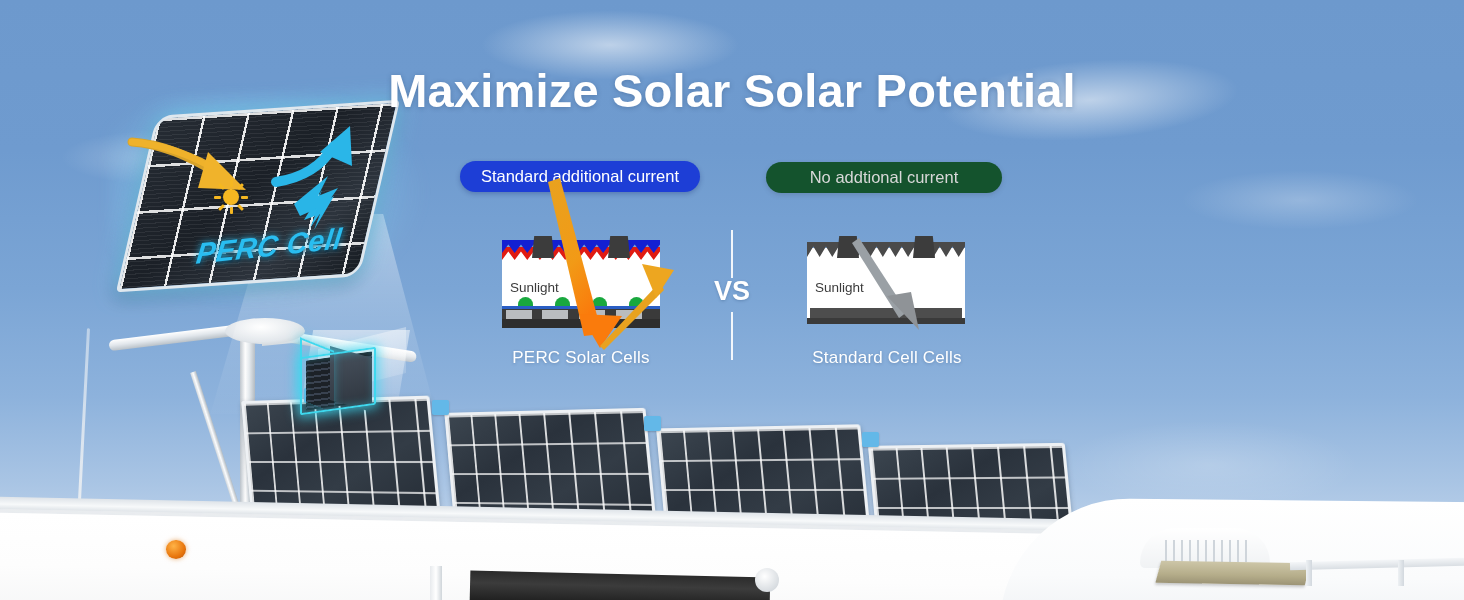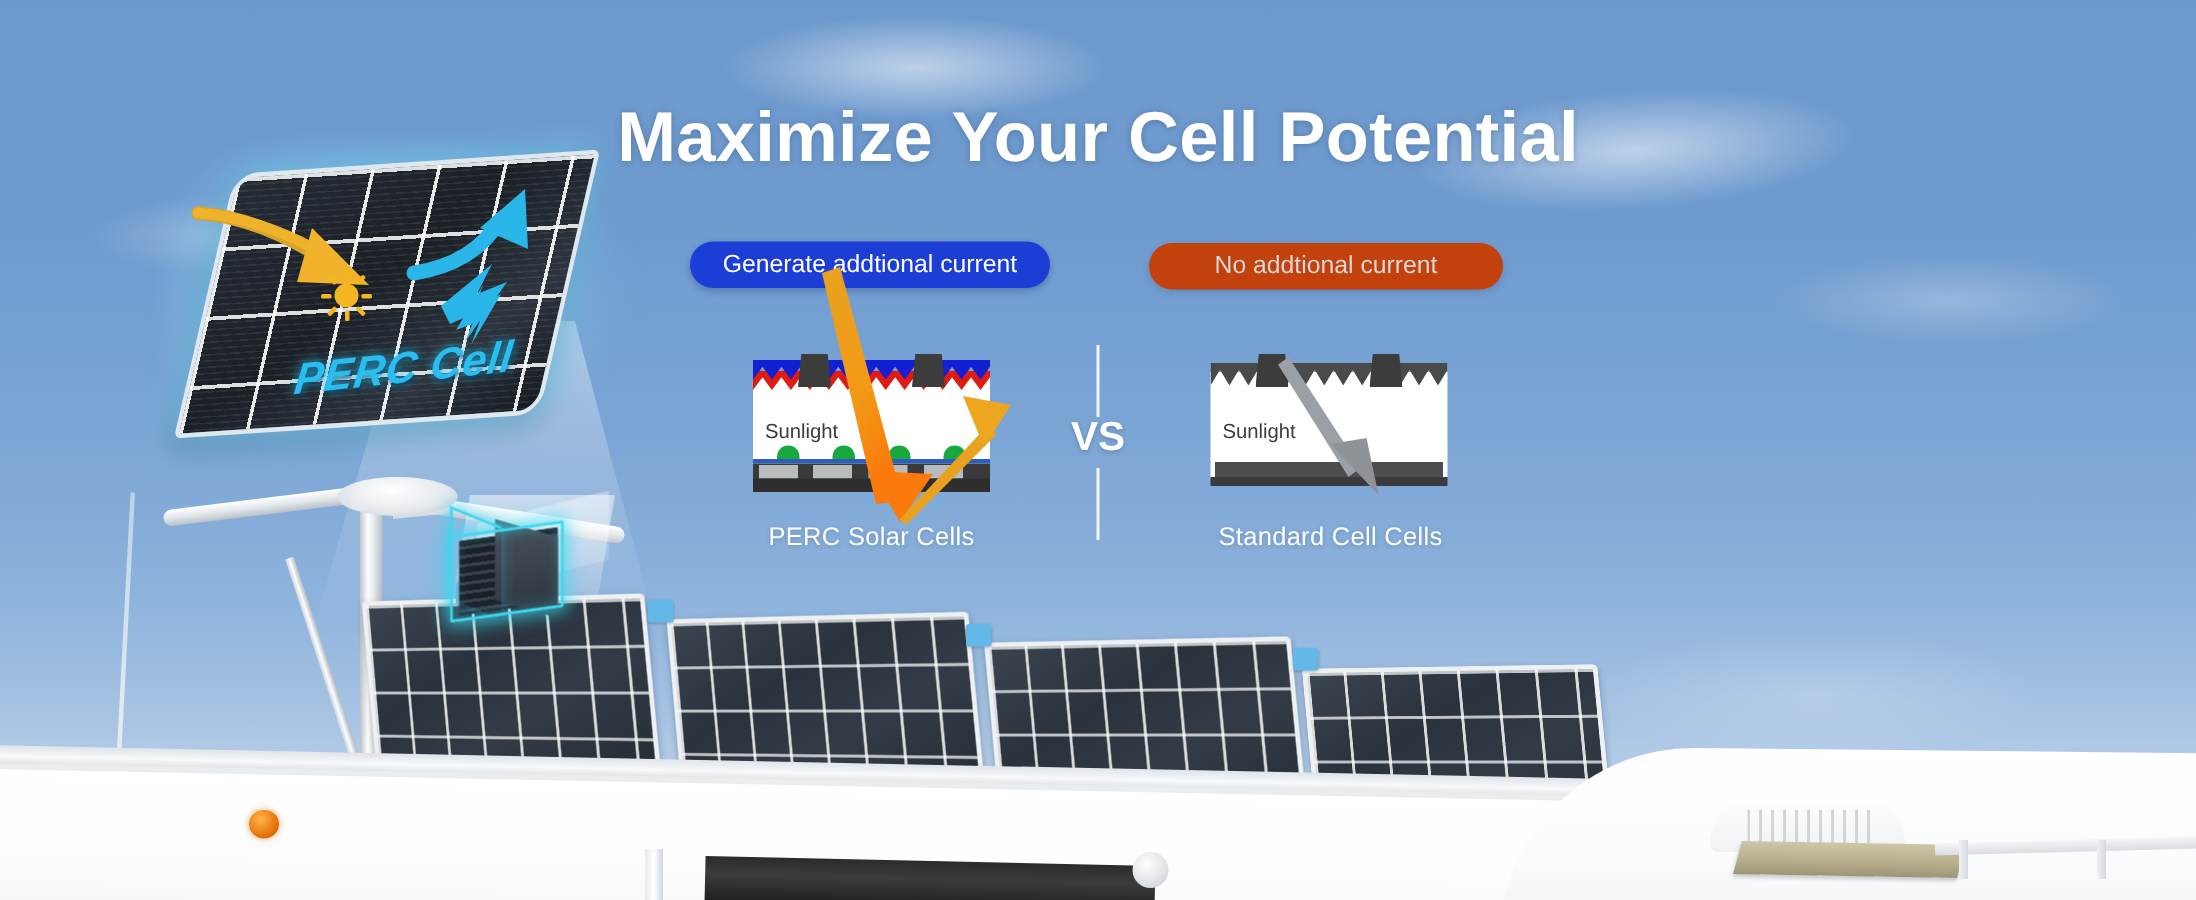--- a/index.html
+++ b/index.html
@@ -243,21 +243,21 @@
     position:absolute; display:flex; align-items:center; justify-content:center;
     border-radius:20px; font-size:16.5px; white-space:nowrap;
   }
   .pill-blue {
     left:460px; top:161px; width:240px; height:31px;
     background:#1d3ed6; color:#ffffff;
     box-shadow:0 2px 5px rgba(20,40,110,.3);
   }
   .pill-gray {
     left:766px; top:162px; width:236px; height:31px;
-    background:#c2410c; color:#d8d8d8;
+    background:#14532d; color:#d8d8d8;
     box-shadow:0 2px 5px rgba(60,70,90,.22);
   }
 
   
   .vs-line { position:absolute; left:731px; width:2px; background:rgba(255,255,255,.9); }
   .vs-line-top { top:230px; height:48px; }
   .vs-line-bot { top:312px; height:48px; }
   .vs-text {
     position:absolute; left:707px; top:276px; width:50px; text-align:center;
     font-size:27px; font-weight:700; color:#ffffff;
@@ -405,23 +405,23 @@
       <div class="sun-ray" style="left:4px;  top:5px;  width:7px; height:3px; transform:rotate(45deg);"></div>
       <div class="sun-ray" style="left:23px; top:5px;  width:7px; height:3px; transform:rotate(-45deg);"></div>
       <div class="sun-ray" style="left:4px;  top:26px; width:7px; height:3px; transform:rotate(-45deg);"></div>
       <div class="sun-ray" style="left:23px; top:26px; width:7px; height:3px; transform:rotate(45deg);"></div>
     </div>
 
     <div class="perc-label">PERC Cell</div>
   </div>
 </div>
 
-<div class="headline">Maximize Your Cell Potential</div>
-
-<div class="pill pill-blue">Generate addtional current</div>
+<div class="headline">Maximize Solar Solar Potential</div>
+
+<div class="pill pill-blue">Standard additional current</div>
 <div class="pill pill-gray">No addtional current</div>
 
 <div class="vs-line vs-line-top"></div>
 <div class="vs-text">VS</div>
 <div class="vs-line vs-line-bot"></div>
 
 <div class="diagram dg-perc">
   <div class="dg-body"></div>
   <div class="zig zig-red"></div>
   <div class="zig zig-blue"></div>

